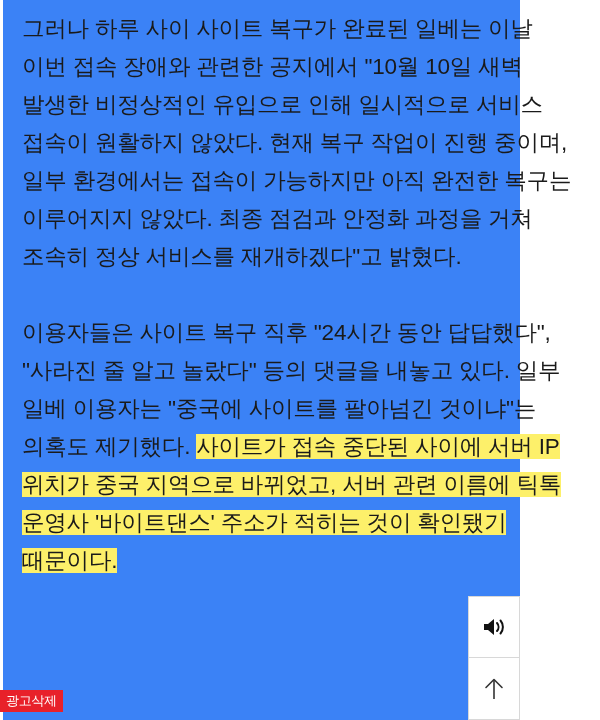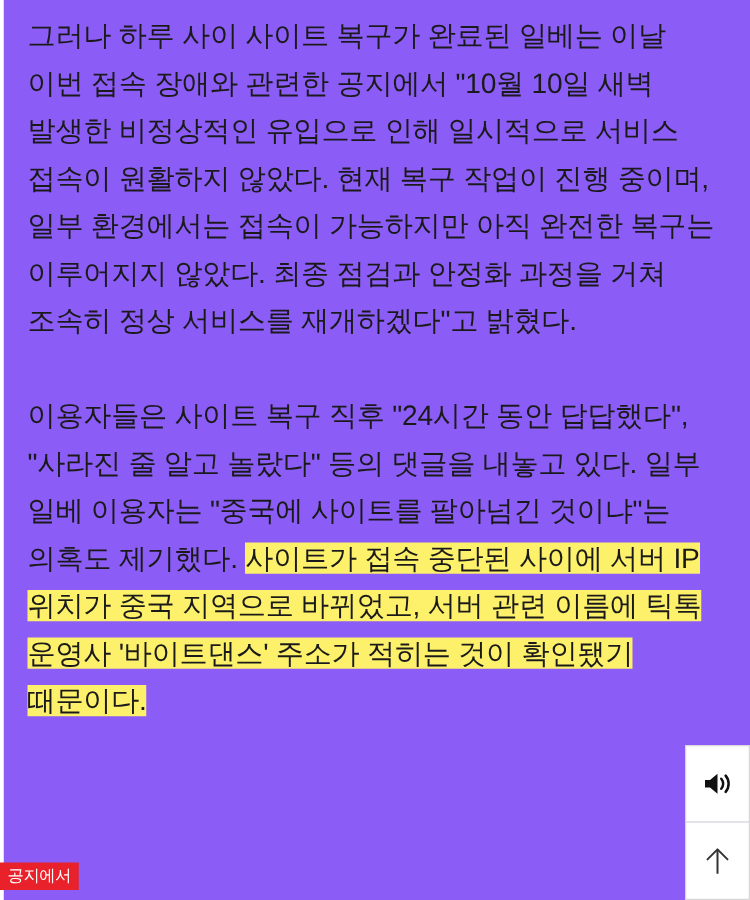--- a/index.html
+++ b/index.html
@@ -12,23 +12,23 @@
     background: #ffffff;
     font-family: "Liberation Sans", sans-serif;
     position: relative;
     overflow: hidden;
   }
 
   .page {
     position: absolute;
     left: 0;
     top: 0;
-    width: 600px;
+    width: 520px;
     height: 720px;
-    background: #8b5cf6;
+    background: #3b82f6;
   }
 
   .article-body {
     position: absolute;
     left: 22px;
     top: 10px;
     width: 556px;
     font-size: 22.5px;
     line-height: 38px;
     color: #1a1a1a;
@@ -124,15 +124,15 @@
     <div class="side-btn">
       <span>
         <svg width="26" height="28" viewBox="0 0 26 28" aria-hidden="true">
           <path d="M13 24 V5" stroke="#333333" stroke-width="1.6" fill="none"></path>
           <path d="M5 12.5 L13 4.5 L21 12.5" stroke="#333333" stroke-width="1.6" fill="none" stroke-linecap="round" stroke-linejoin="round"></path>
         </svg>
       </span>
     </div>
   </div>
 
-  <div class="ad-remove">공지에서</div>
+  <div class="ad-remove">광고삭제</div>
 
 </div>
 
 </body></html>

